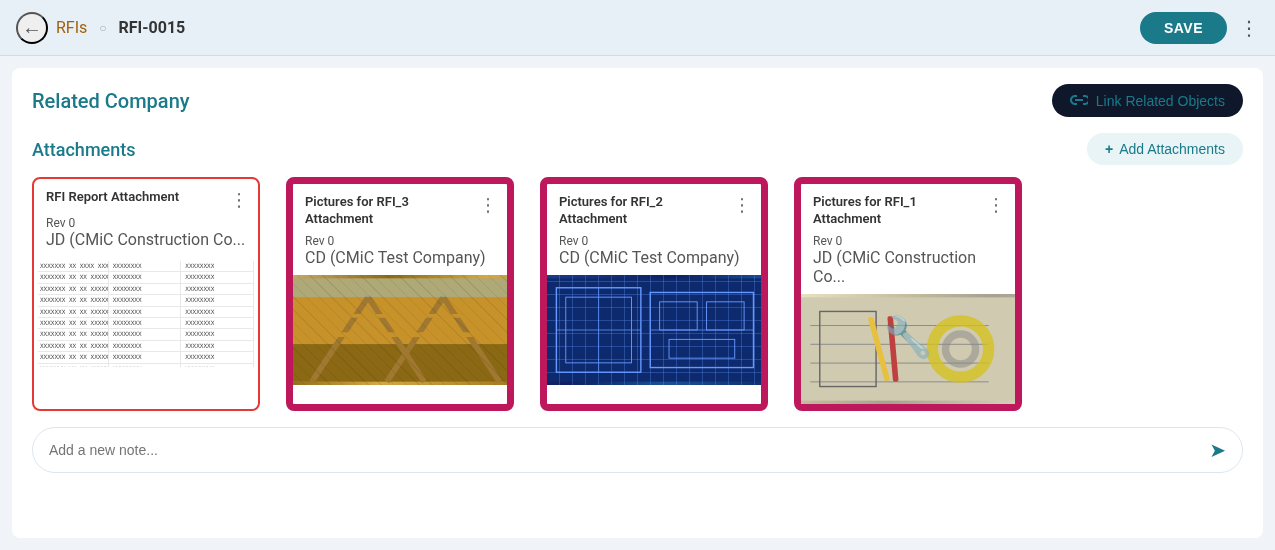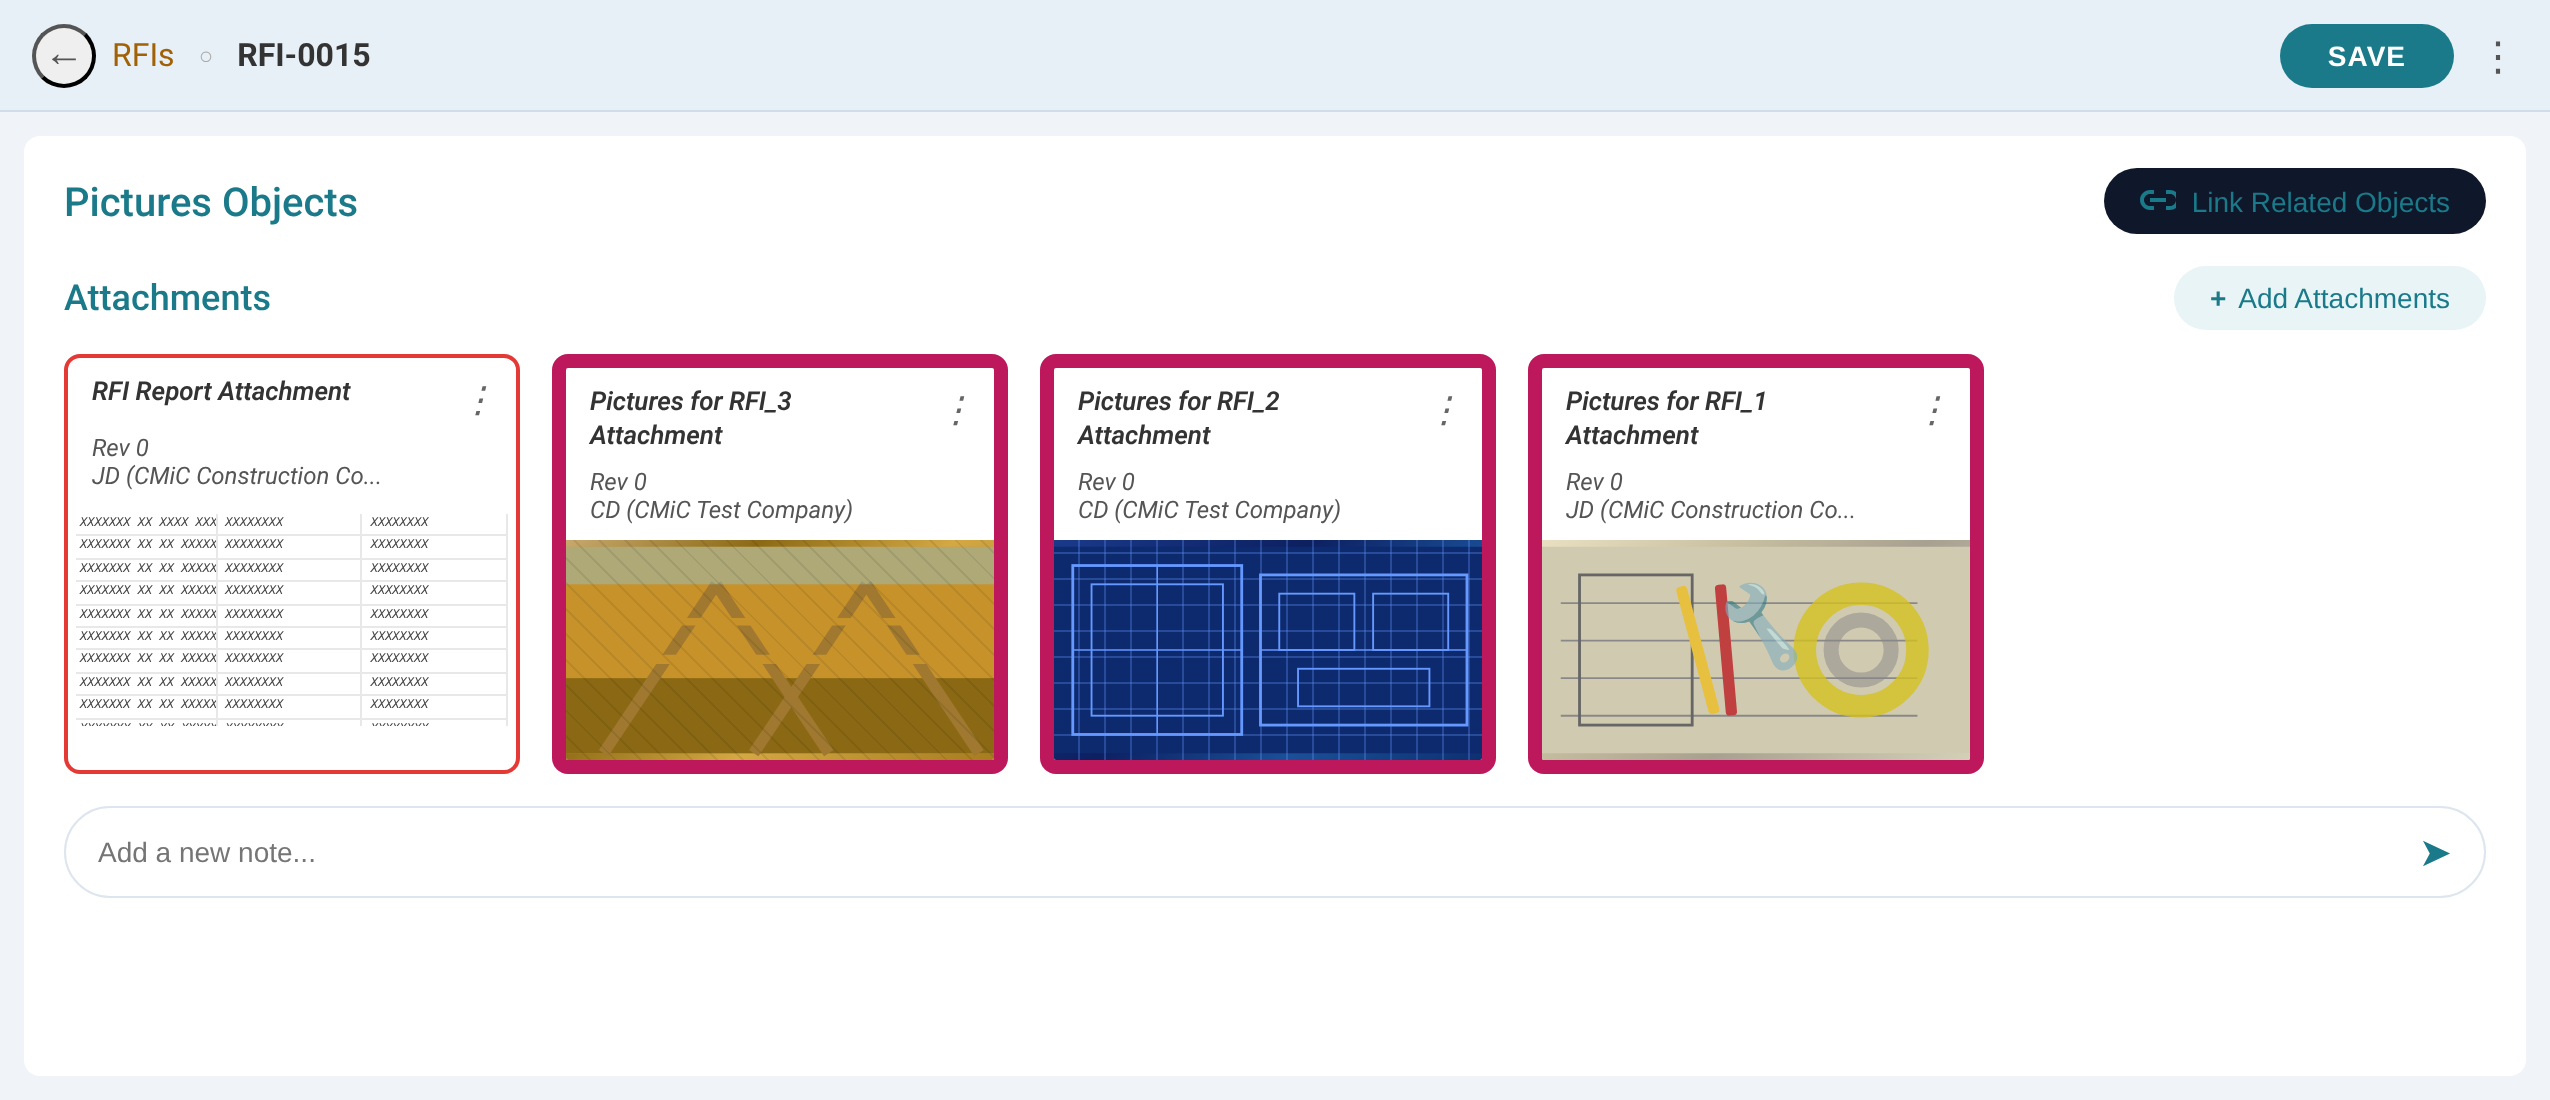--- a/index.html
+++ b/index.html
@@ -133,23 +133,22 @@
       border-radius: 20px;
       padding: 8px 18px;
       font-size: 14px;
       cursor: pointer;
       font-weight: 500;
     }
 
     
     .cards-row {
       display: flex;
-      gap: 16px;
+      gap: 26px;
       margin-bottom: 16px;
-      font-style: italic;
     }
     .card {
       width: 228px;
       border: 7px solid #be185d;
       border-radius: 8px;
       overflow: hidden;
       background: white;
       flex-shrink: 0;
     }
     .card.selected {
@@ -176,21 +175,21 @@
       flex-shrink: 0;
     }
     .card-meta {
       padding: 0 12px 8px;
     }
     .card-rev {
       font-size: 12px;
       color: #555;
     }
     .card-company {
-      font-size: 12px;
+      font-size: 16px;
       color: #555;
     }
 
     
     .spreadsheet-preview {
       background: white;
       height: 110px;
       overflow: hidden;
       padding: 4px;
       font-family: monospace;
@@ -319,21 +318,21 @@
   </div>
   <div class="header-right">
     <button class="save-btn">SAVE</button>
     <span class="more-btn">⋮</span>
   </div>
 </div>
 
 <div class="main">
 
   <div class="section-header">
-    <h2 class="section-title">Pictures Objects</h2>
+    <h2 class="section-title">Related Company</h2>
     <button class="link-related-btn">
       <span>
         <svg width="18" height="14" viewBox="0 0 18 14" fill="none" xmlns="http://www.w3.org/2000/svg">
           <path d="M7 11H5C3.34 11 2 9.66 2 8s1.34-3 3-3h2V3H5C2.24 3 0 5.24 0 8s2.24 5 5 5h2v-2zm8-8h-2v2h2c1.66 0 3 1.34 3 3s-1.34 3-3 3h-2v2h2c2.76 0 5-2.24 5-5s-2.24-5-5-5zM5 9h8V7H5v2z" fill="#1a7a8a"></path>
         </svg>
       </span>
       <span>Link Related Objects</span>
     </button>
   </div>
 

